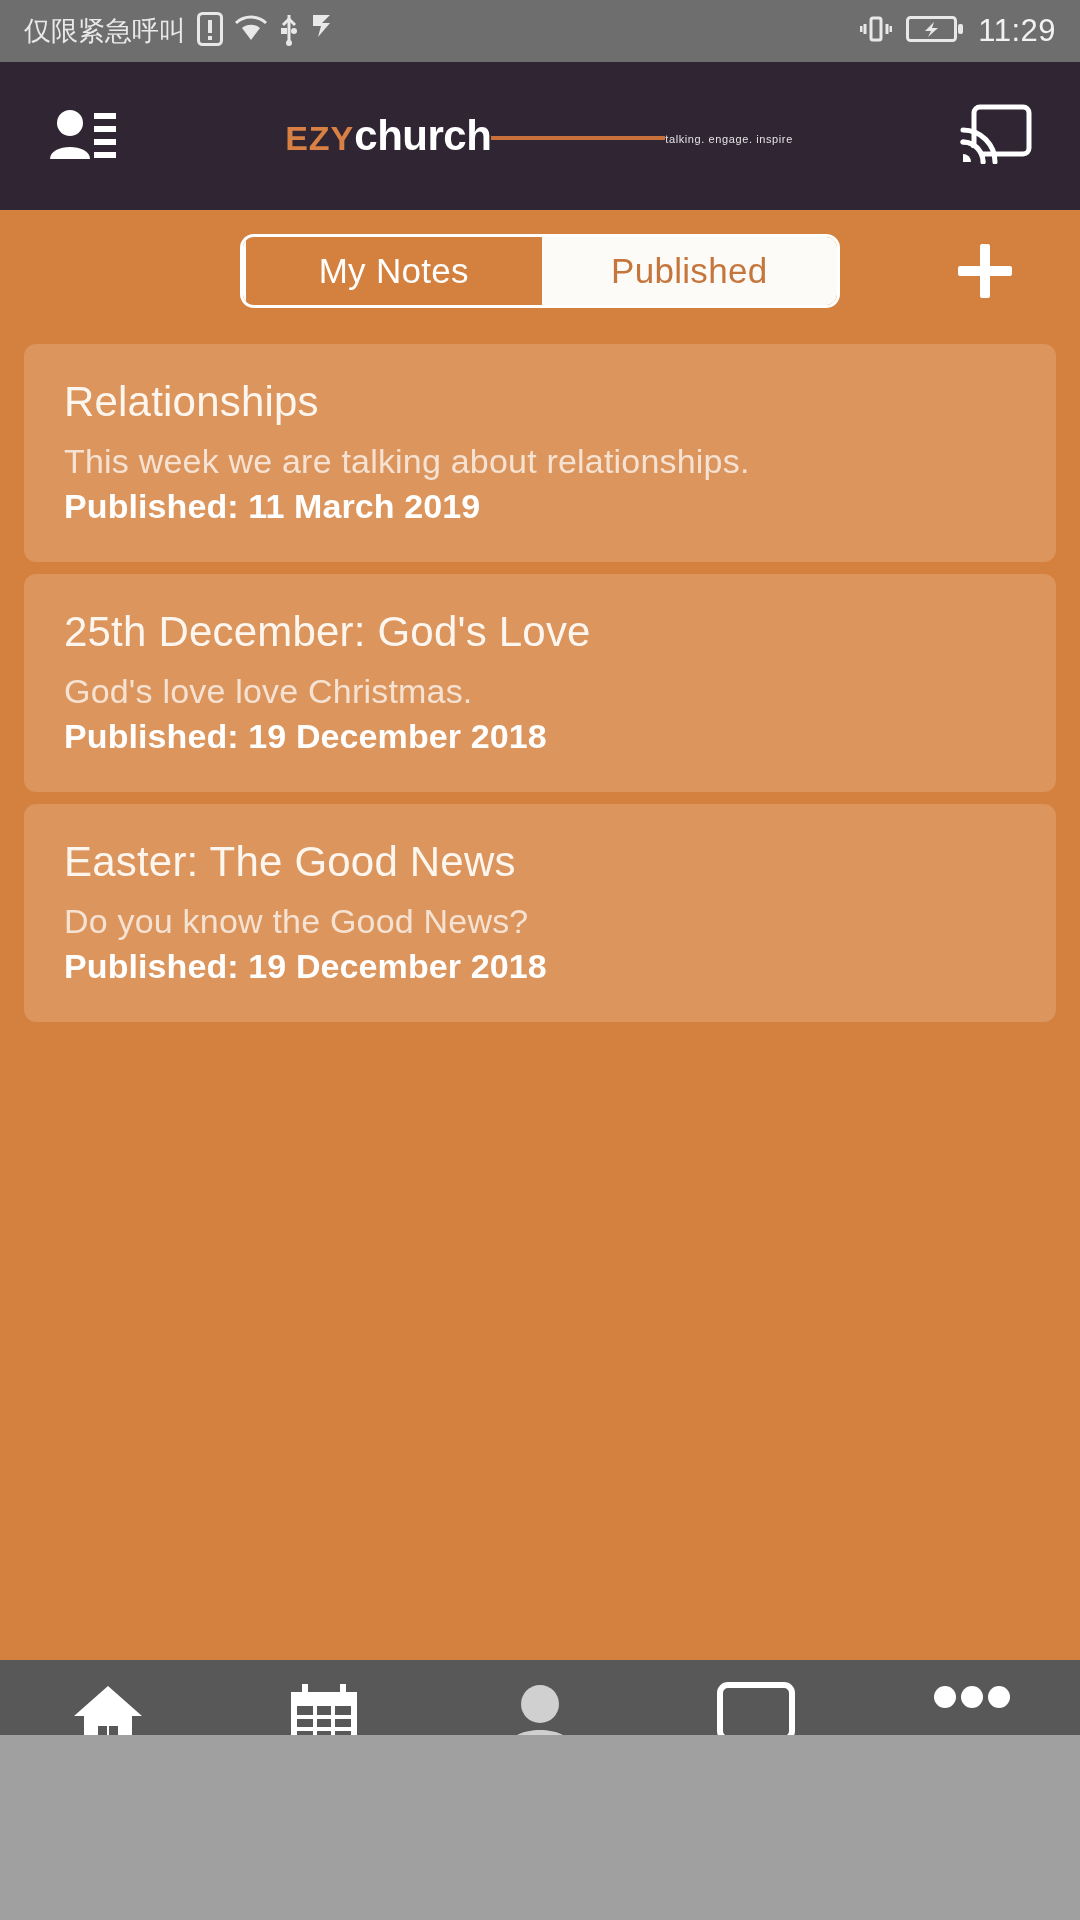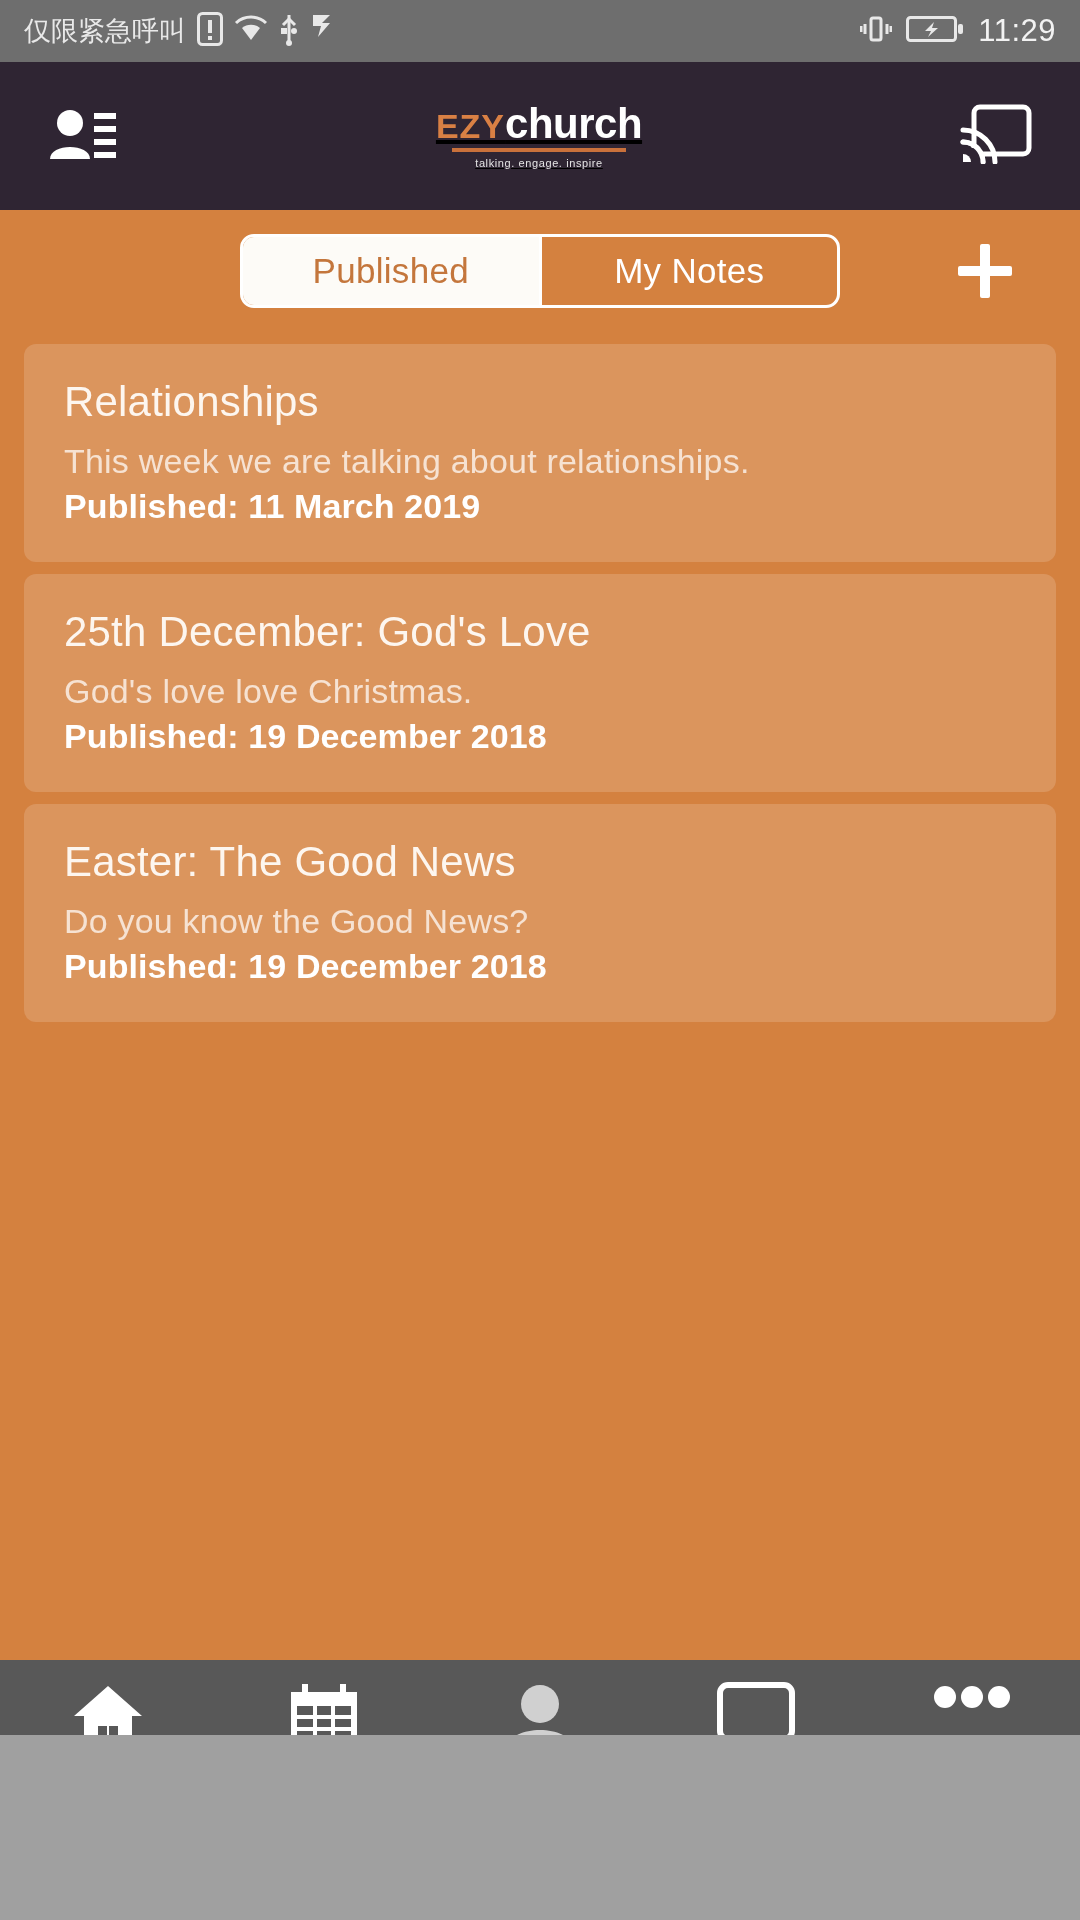--- a/index.html
+++ b/index.html
@@ -22,21 +22,21 @@
   .sb-right { display:flex; align-items:center; gap:14px; }
   .sb-time { font-size:31px; color:#f2f2f2; letter-spacing:0.5px; }
   .ic { display:inline-block; }
 
   
   .appbar {
     position:absolute; top:62px; left:0; width:1080px; height:148px;
     background:#2f2533; display:flex; align-items:center;
     justify-content:space-between; padding:0 48px;
   }
-  .logo-wrap { display:flex; flex-direction:column; align-items:center;text-decoration:underline; }
+  .logo-wrap { display:flex; flex-direction:row; align-items:center; }
   .logo-line { font-size:40px; font-weight:bold; letter-spacing:-1px; line-height:1; }
   .logo-ezy { color:#d98044; letter-spacing:1px; font-size:34px; }
   .logo-church { color:#ffffff; font-size:42px; letter-spacing:-0.5px; }
   .logo-rule { width:174px; height:4px; background:#c9713b; margin-top:3px; }
   .logo-tag { color:#e4e4e4; font-size:11px; letter-spacing:0.6px; margin-top:5px; }
 
   
   .content {
     position:absolute; top:210px; left:0; width:1080px; height:1450px;
     background:#d4813f;
@@ -180,22 +180,22 @@
         <path d="M3 50 A8 8 0 0 1 11 58 L3 58 Z" fill="#ffffff"></path>
         <path d="M3 38 A20 20 0 0 1 23 58" fill="none" stroke="#ffffff" stroke-width="5" stroke-linecap="round"></path>
       </svg>
     </div>
   </div>
 
   <div class="content">
 
     <div class="tabrow">
       <div class="tabs">
+        <div class="tab inactive">My Notes</div>
         <div class="tab active">Published</div>
-        <div class="tab inactive">My Notes</div>
       </div>
       <div class="plus-btn"></div>
     </div>
 
     <div class="cards">
 
       <div class="card">
         <div class="card-title">Relationships</div>
         <div class="card-desc">This week we are talking about relationships.</div>
         <div class="card-meta">Published: 11 March 2019</div>

